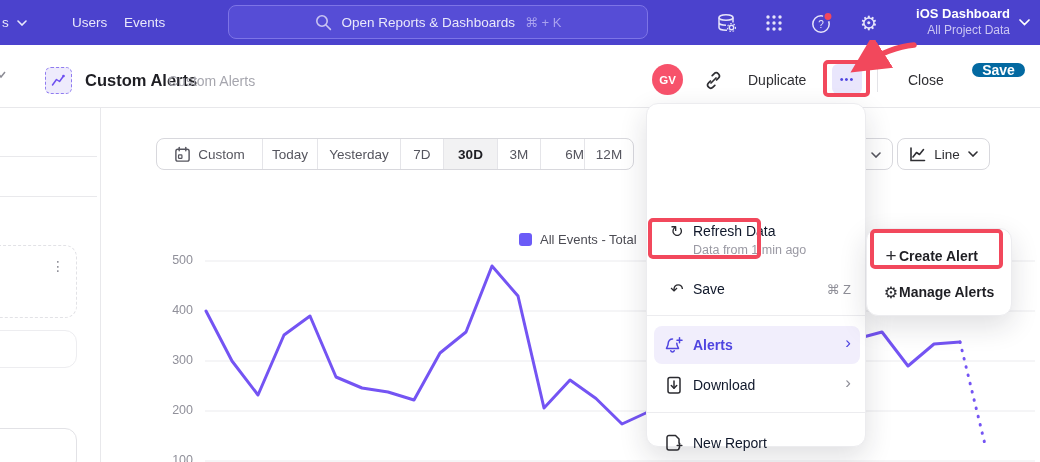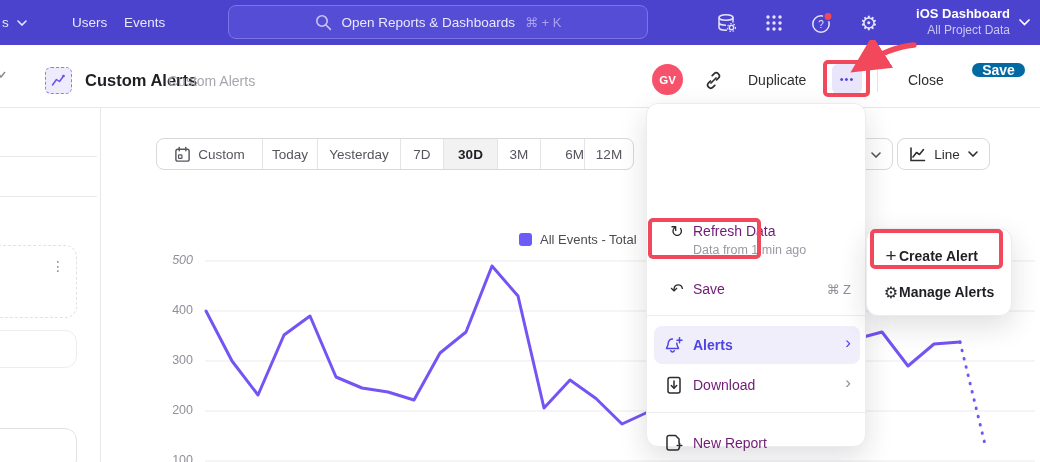--- a/index.html
+++ b/index.html
@@ -67,21 +67,21 @@
   .legend .lt { font-size:13px; color:#4c4c54; }
 
   
   .menu { left:646px; top:103px; width:220px; height:344px; background:#fff;
     border:1px solid #ececef; border-radius:12px; z-index:10;
     box-shadow:0 10px 28px rgba(30,30,40,.14); }
   .mi { position:absolute; left:0; width:220px; display:flex; align-items:center;
     cursor:pointer; }
   .mi .ic { position:absolute; left:20px; width:20px; text-align:center;
     font-size:16px; color:#2b2b30; }
-  .mi .lb { position:absolute; left:46px; font-size:14px; font-weight:500; color:#701a75; }
+  .mi .lb { position:absolute; left:46px; font-size:14px; font-weight:500; color:#0f172a; }
   .mi .rt { position:absolute; right:16px; font-size:13px; color:#8f8f98; }
   .mdiv { position:absolute; left:0; width:220px; height:1px; background:#ececef; }
   .hl { position:absolute; left:7px; top:222px; width:206px; height:38px;
     background:#f1eefc; border-radius:8px; }
   .submenu { left:866px; top:228px; width:146px; height:88px; background:#fff;
     border:1px solid #ececef; border-radius:12px; z-index:11;
     box-shadow:0 10px 28px rgba(30,30,40,.14); }
   .smi { position:absolute; left:0; width:146px; display:flex; align-items:center;
     cursor:pointer; }
   .smi .ic { position:absolute; left:14px; width:20px; text-align:center;
@@ -245,21 +245,21 @@
         <polyline points="1,1 5,5 9,1" fill="none" stroke="#2f2f33" stroke-width="1.6" stroke-linecap="round"></polyline>
       </svg>
   </div>
 
 
   <div class="abs legend">
     <div class="sw"></div>
     <div class="lt">All Events - Total</div>
   </div>
 
-  <div class="abs ytick" style="left:153px; top:253px;font-style:italic;">500</div>
+  <div class="abs ytick" style="left:153px; top:253px;">500</div>
   <div class="abs ytick" style="left:153px; top:303px;">400</div>
   <div class="abs ytick" style="left:153px; top:353px;">300</div>
   <div class="abs ytick" style="left:153px; top:403px;">200</div>
   <div class="abs ytick" style="left:153px; top:453px;">100</div>
 
   <svg class="abs" style="left:196px; top:250px;" width="844" height="212" viewBox="0 0 844 212" id="chart-svg">
       <line x1="9" x2="839" y1="211" y2="211" stroke="#ebebee" stroke-width="1"></line>
       <line x1="9" x2="839" y1="161" y2="161" stroke="#ebebee" stroke-width="1"></line>
       <line x1="9" x2="839" y1="111" y2="111" stroke="#ebebee" stroke-width="1"></line>
       <line x1="9" x2="839" y1="61" y2="61" stroke="#ebebee" stroke-width="1"></line>

